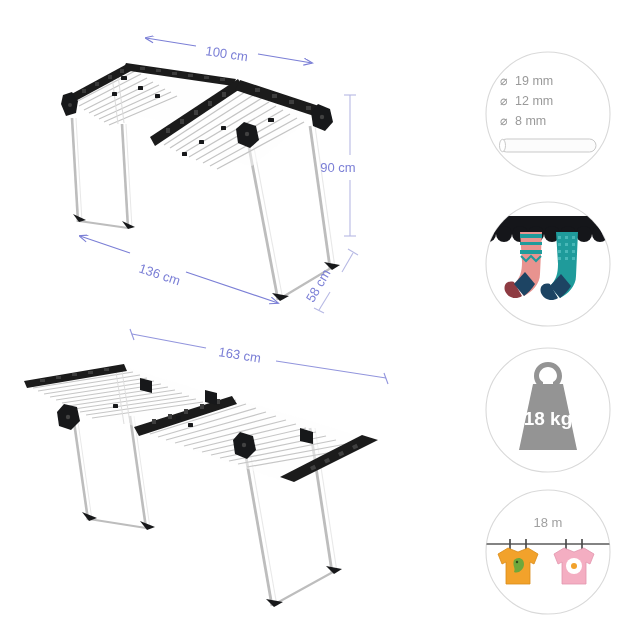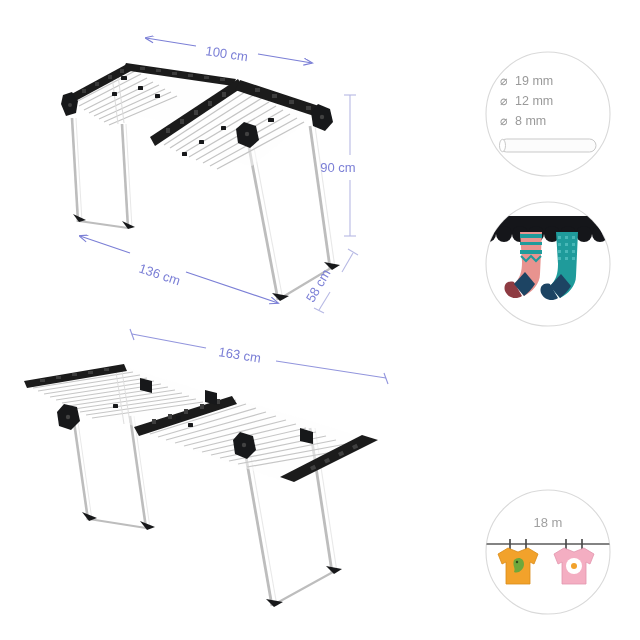--- a/index.html
+++ b/index.html
@@ -423,20 +423,33 @@
               <rect x="102" y="58" width="3" height="3"></rect>
               <rect x="88" y="65" width="3" height="3"></rect>
                 <rect x="95" y="65" width="3" height="3"></rect>
               <rect x="102" y="65" width="3" height="3"></rect>
             </g>
           </g>
         </g>
       </svg>
     </div>
 
+    <div class="icon-cell" style="top:338px;">
+      <svg width="160" height="150" viewBox="0 0 160 150">
+        <circle cx="78" cy="72" r="62" fill="#ffffff" stroke="#d9d9d9" stroke-width="1.1"></circle>
+        <g>
+          <path d="M78,24 C86,24 92,30 92,38 C92,44 88,49 83,51 L83,44
+                   C85,43 87,41 87,38 C87,33 83,29 78,29
+                   C73,29 69,33 69,38 C69,41 71,43 73,44 L73,51
+                   C68,49 64,44 64,38 C64,30 70,24 78,24 Z" fill="#949494"></path>
+          <path d="M63,46 L93,46 L107,112 L49,112 Z" fill="#949494"></path>
+        </g>
+        <text class="weight-text" x="78" y="87" text-anchor="middle">18 kg</text>
+      </svg>
+    </div>
 
     <div class="icon-cell" style="top:480px;">
       <svg width="160" height="150" viewBox="0 0 160 150">
         <defs>
           <clipPath id="lineClip">
               <circle cx="78" cy="72" r="62"></circle>
             </clipPath>
         </defs>
         <circle cx="78" cy="72" r="62" fill="#ffffff" stroke="#d9d9d9" stroke-width="1.1"></circle>
         <text class="line-text" x="78" y="47" text-anchor="middle">18 m</text>

